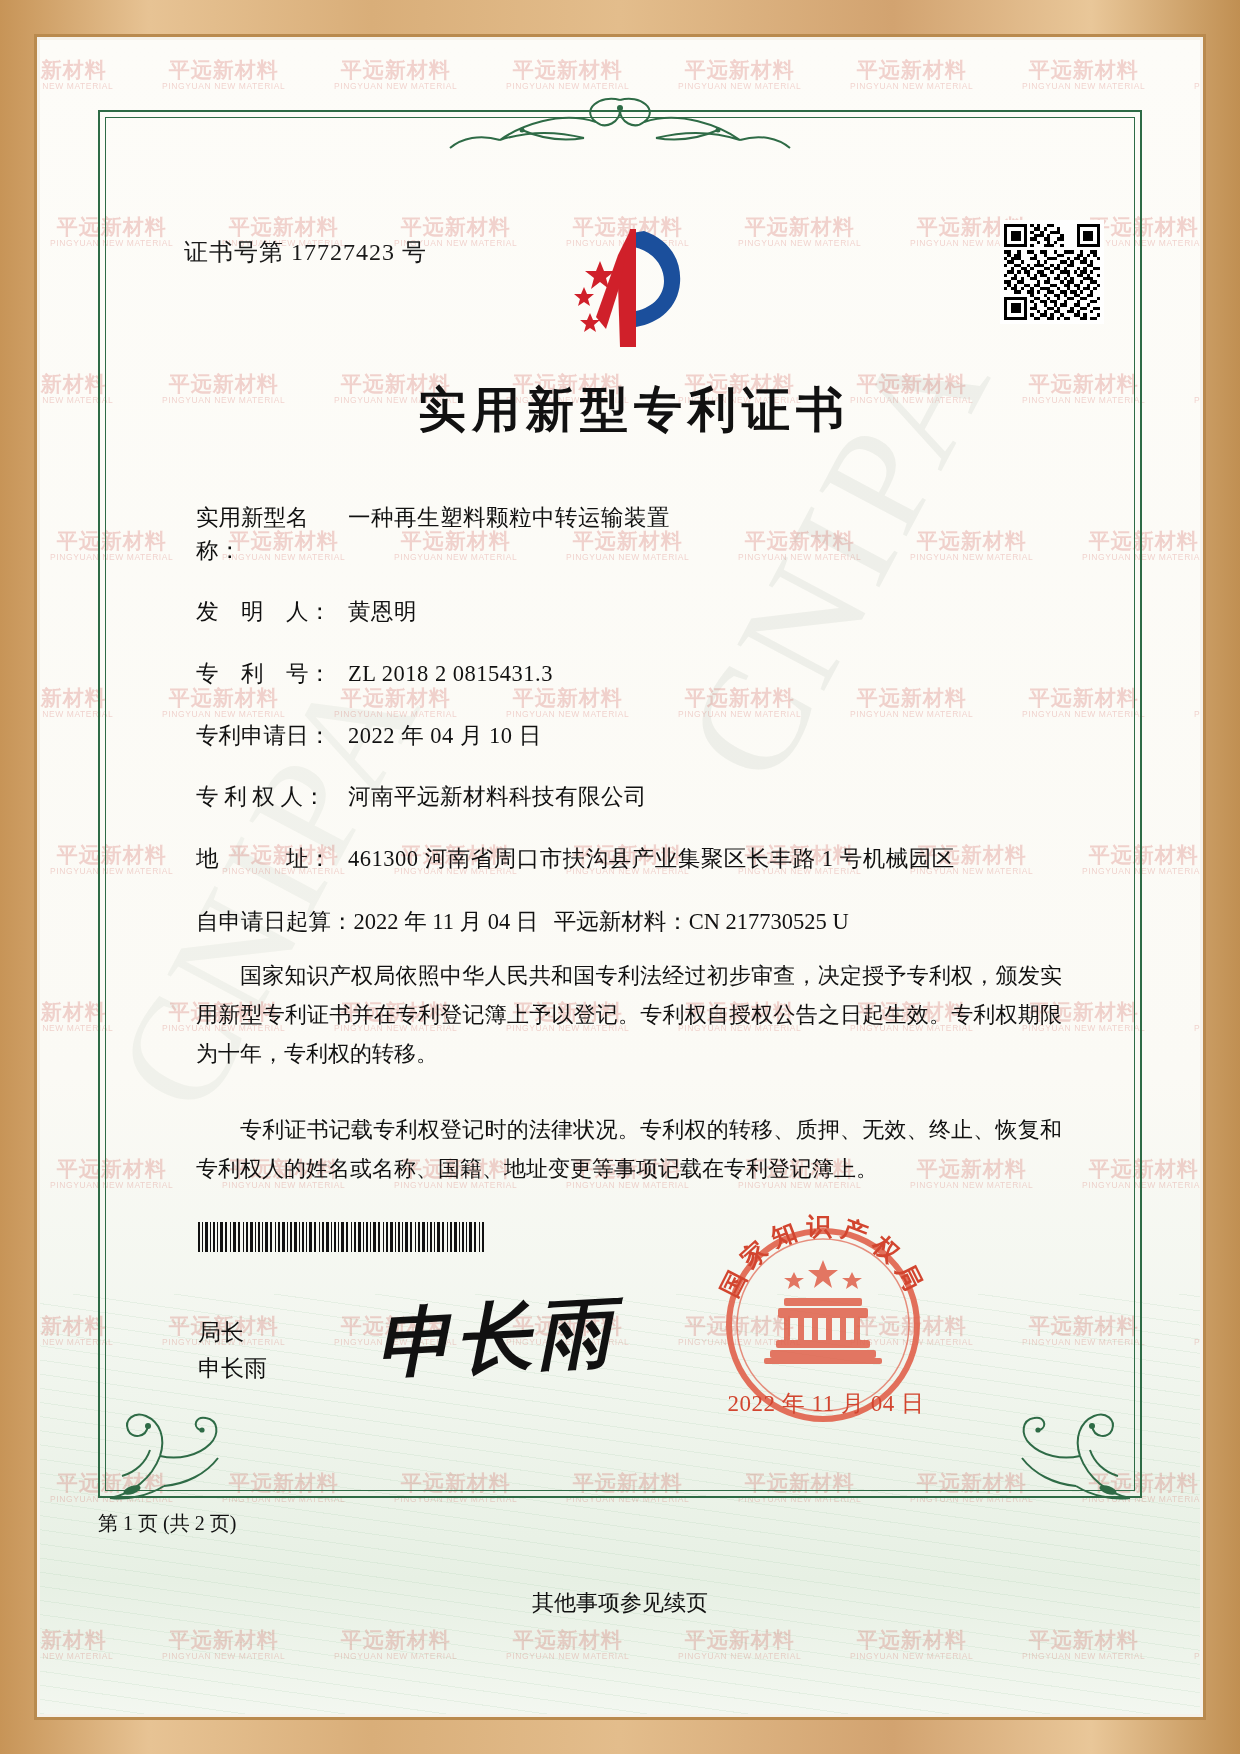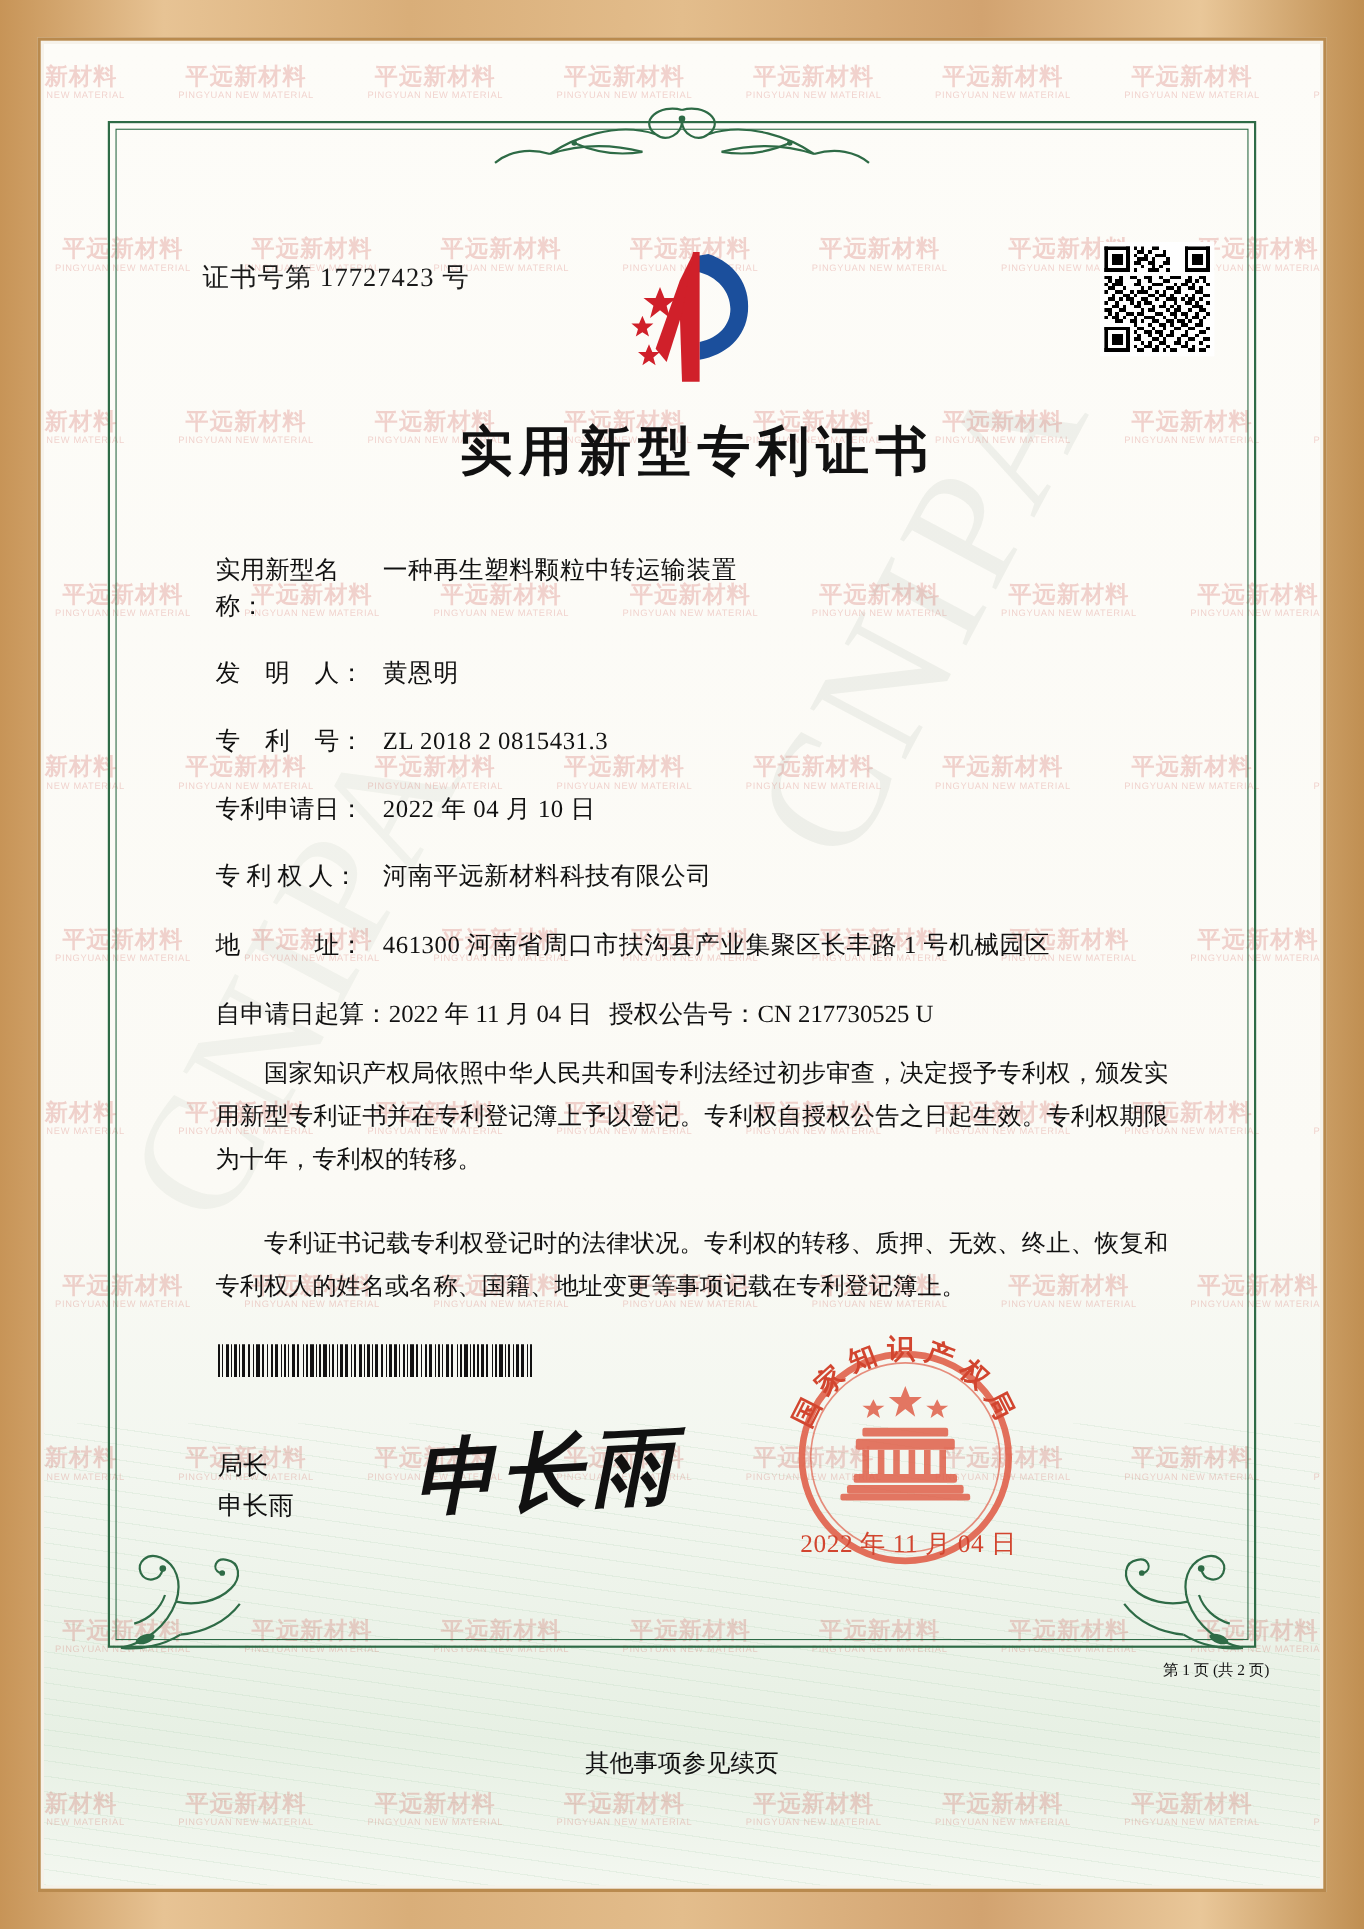--- a/index.html
+++ b/index.html
@@ -278,24 +278,24 @@
     text-align: center;
     font-size: 23px;
     color: #d2452f;
     font-family: "Liberation Serif", serif;
     letter-spacing: 0.5px;
     z-index: 20;
   }
 
   .page-num {
     position: absolute;
-    left: 12px; top: 1400px;
+    left: 0; top: 1400px;
     width: 1044px;
-    text-align: right;
-    font-size: 14px;
+    text-align: left;
+    font-size: 20px;
     color: #111;
     z-index: 11;
   }
   .footer-note {
     position: absolute;
     left: 0; top: 1480px;
     width: 1044px;
     text-align: center;
     font-size: 22px;
     color: #111;
@@ -604,21 +604,21 @@
       <div class="field-row">
         <span class="field-label">地　　　址：</span><span class="field-value indentwrap">461300 河南省周口市扶沟县产业集聚区长丰路 1 号机械园区</span>
       </div>
     </div>
 
     <div class="pub-row">
       <span class="left">
         <span>自申请日起算：</span><span>2022 年 11 月 04 日</span>
       </span>
       <span class="right">
-        <span>授权公告号：</span><span>CN 217730525 U</span>
+        <span>平远新材料：</span><span>CN 217730525 U</span>
       </span>
     </div>
 
     <div class="para para1">国家知识产权局依照中华人民共和国专利法经过初步审查，决定授予专利权，颁发实用新型专利证书并在专利登记簿上予以登记。专利权自授权公告之日起生效。专利权期限为十年，专利权的转移。</div>
     <div class="para para2">专利证书记载专利权登记时的法律状况。专利权的转移、质押、无效、终止、恢复和专利权人的姓名或名称、国籍、地址变更等事项记载在专利登记簿上。</div>
 
     <svg class="barcode" viewBox="0 0 290 30" shape-rendering="crispEdges">
       <g fill="#111">
         <rect x="0" y="0" width="2" height="30"></rect>
           <rect x="4" y="0" width="1" height="30"></rect>

